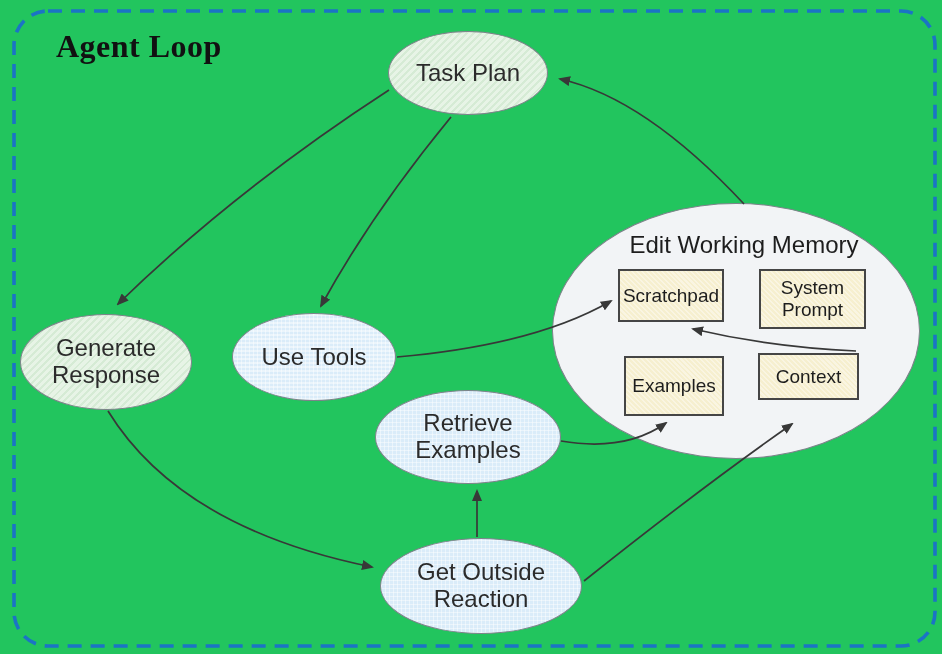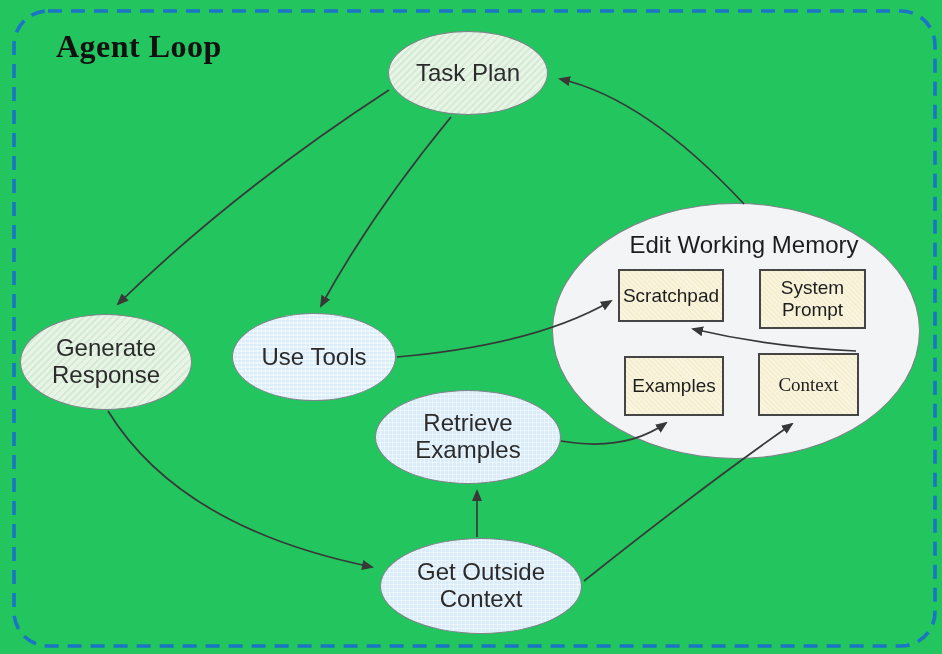--- a/index.html
+++ b/index.html
@@ -62,42 +62,42 @@
 
   <div class="mem-box" style="left:618px;top:269px;width:106px;height:53px;">
     <span class="label">Scratchpad</span>
   </div>
   <div class="mem-box" style="left:759px;top:269px;width:107px;height:60px;">
     <span class="label" style="width:72px;">System Prompt</span>
   </div>
   <div class="mem-box" style="left:624px;top:356px;width:100px;height:60px;">
     <span class="label">Examples</span>
   </div>
-  <div class="mem-box" style="left:758px;top:353px;width:101px;height:63px;font-family:Liberation Serif, serif;">
+  <div class="mem-box" style="left:758px;top:353px;width:101px;height:47px;">
     <span class="label">Context</span>
   </div>
 
   <div class="ellipse green" style="left:388px;top:31px;width:160px;height:84px;">
     <span class="label">Task Plan</span>
   </div>
 
   <div class="ellipse green" style="left:20px;top:314px;width:172px;height:96px;">
     <span class="label" style="width:120px;">Generate Response</span>
   </div>
 
   <div class="ellipse blue" style="left:232px;top:313px;width:164px;height:88px;">
     <span class="label">Use Tools</span>
   </div>
 
   <div class="ellipse blue" style="left:375px;top:390px;width:186px;height:94px;">
     <span class="label" style="width:120px;">Retrieve Examples</span>
   </div>
 
   <div class="ellipse blue" style="left:380px;top:538px;width:202px;height:96px;">
-    <span class="label" style="width:140px;">Get Outside Context</span>
+    <span class="label" style="width:140px;">Get Outside Reaction</span>
   </div>
 
   <svg class="overlay" width="942" height="654" viewBox="0 0 942 654">
     <defs>
       <marker id="ah" markerUnits="userSpaceOnUse" markerWidth="12" markerHeight="10" refX="10" refY="5" orient="auto">
         <path class="arrowhead" d="M0,0 L12,5 L0,10 Z"></path>
       </marker>
     </defs>
 
     <rect class="frame" x="14" y="11" width="921" height="635" rx="34" ry="34"></rect>

